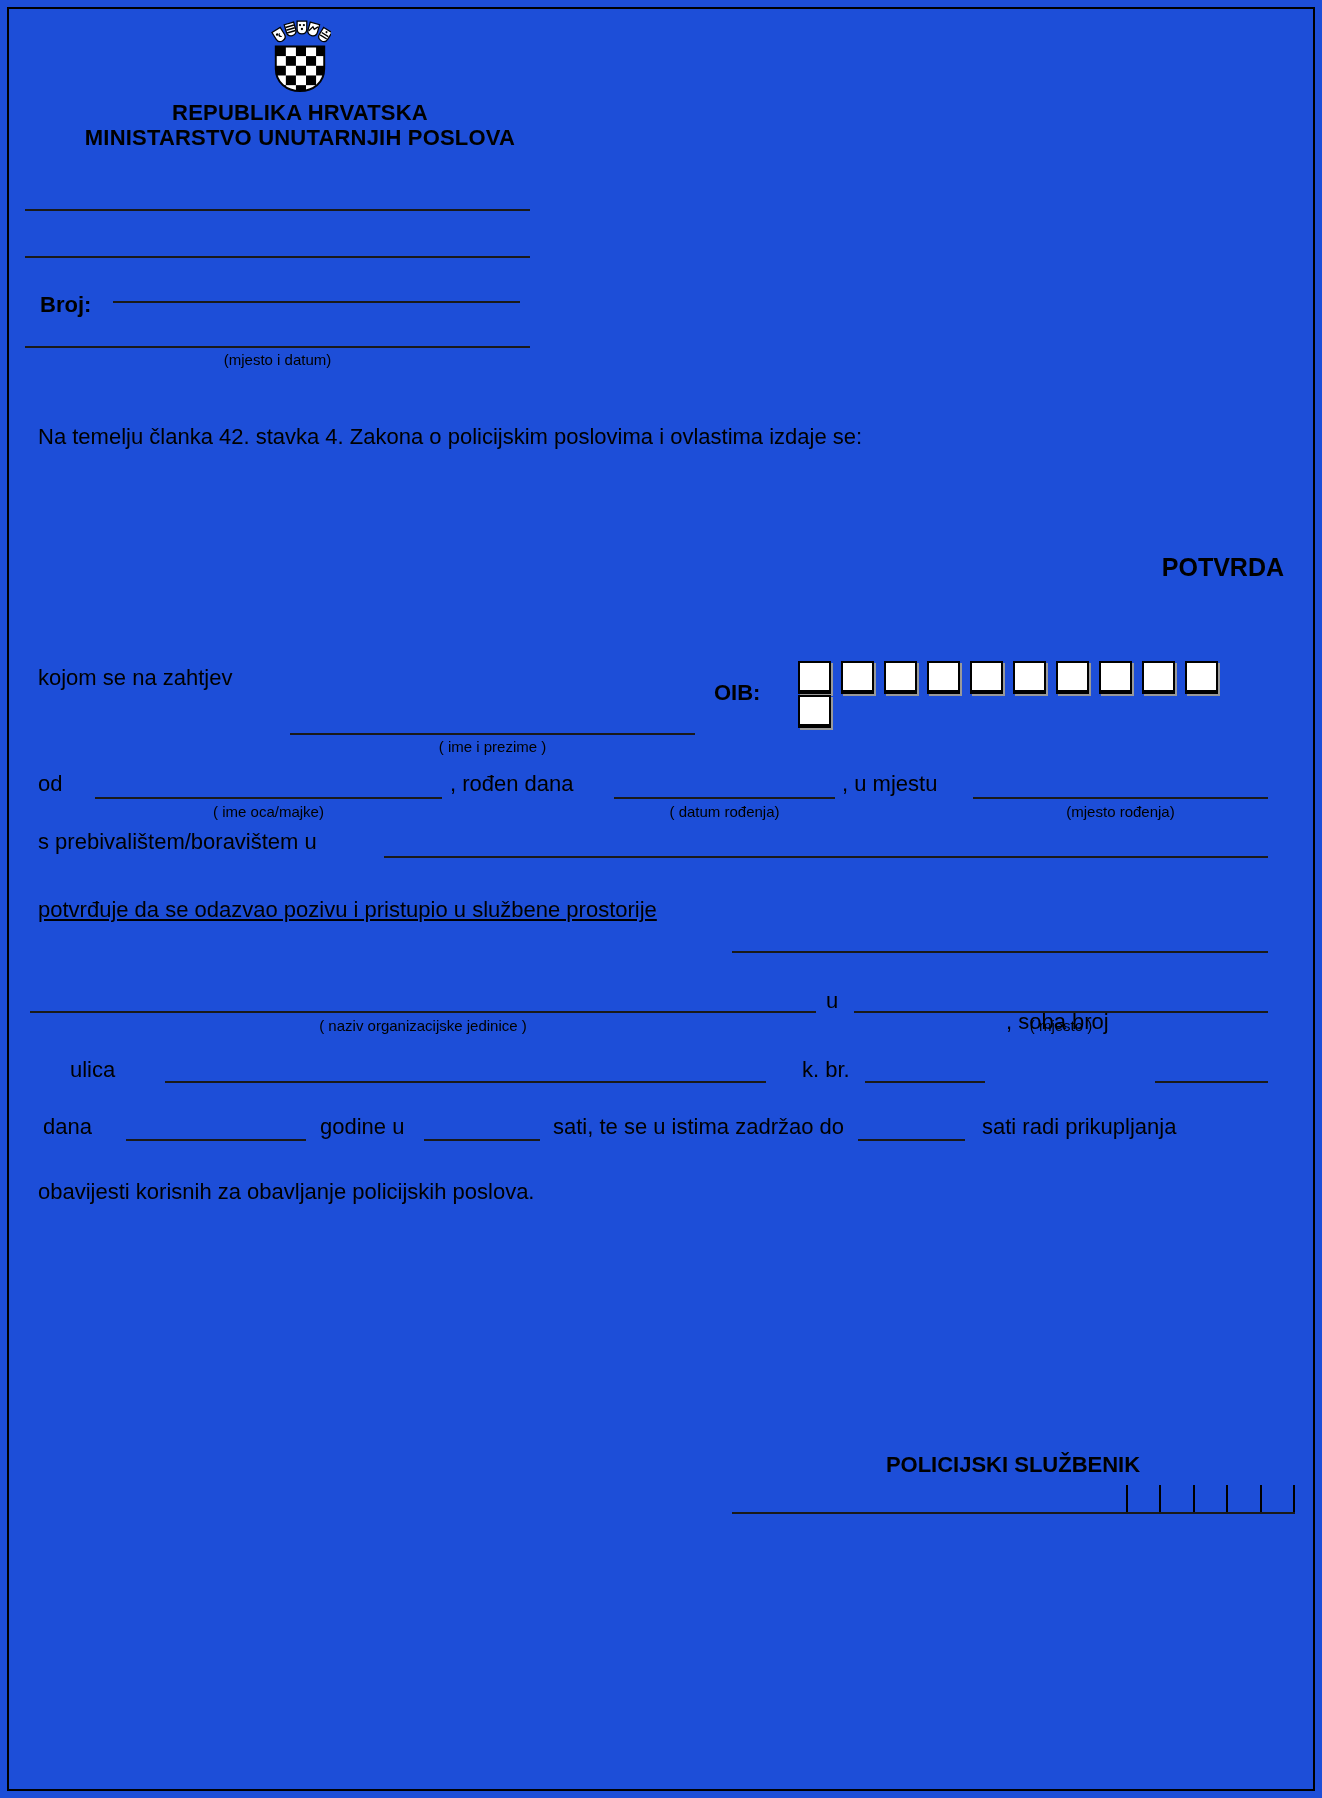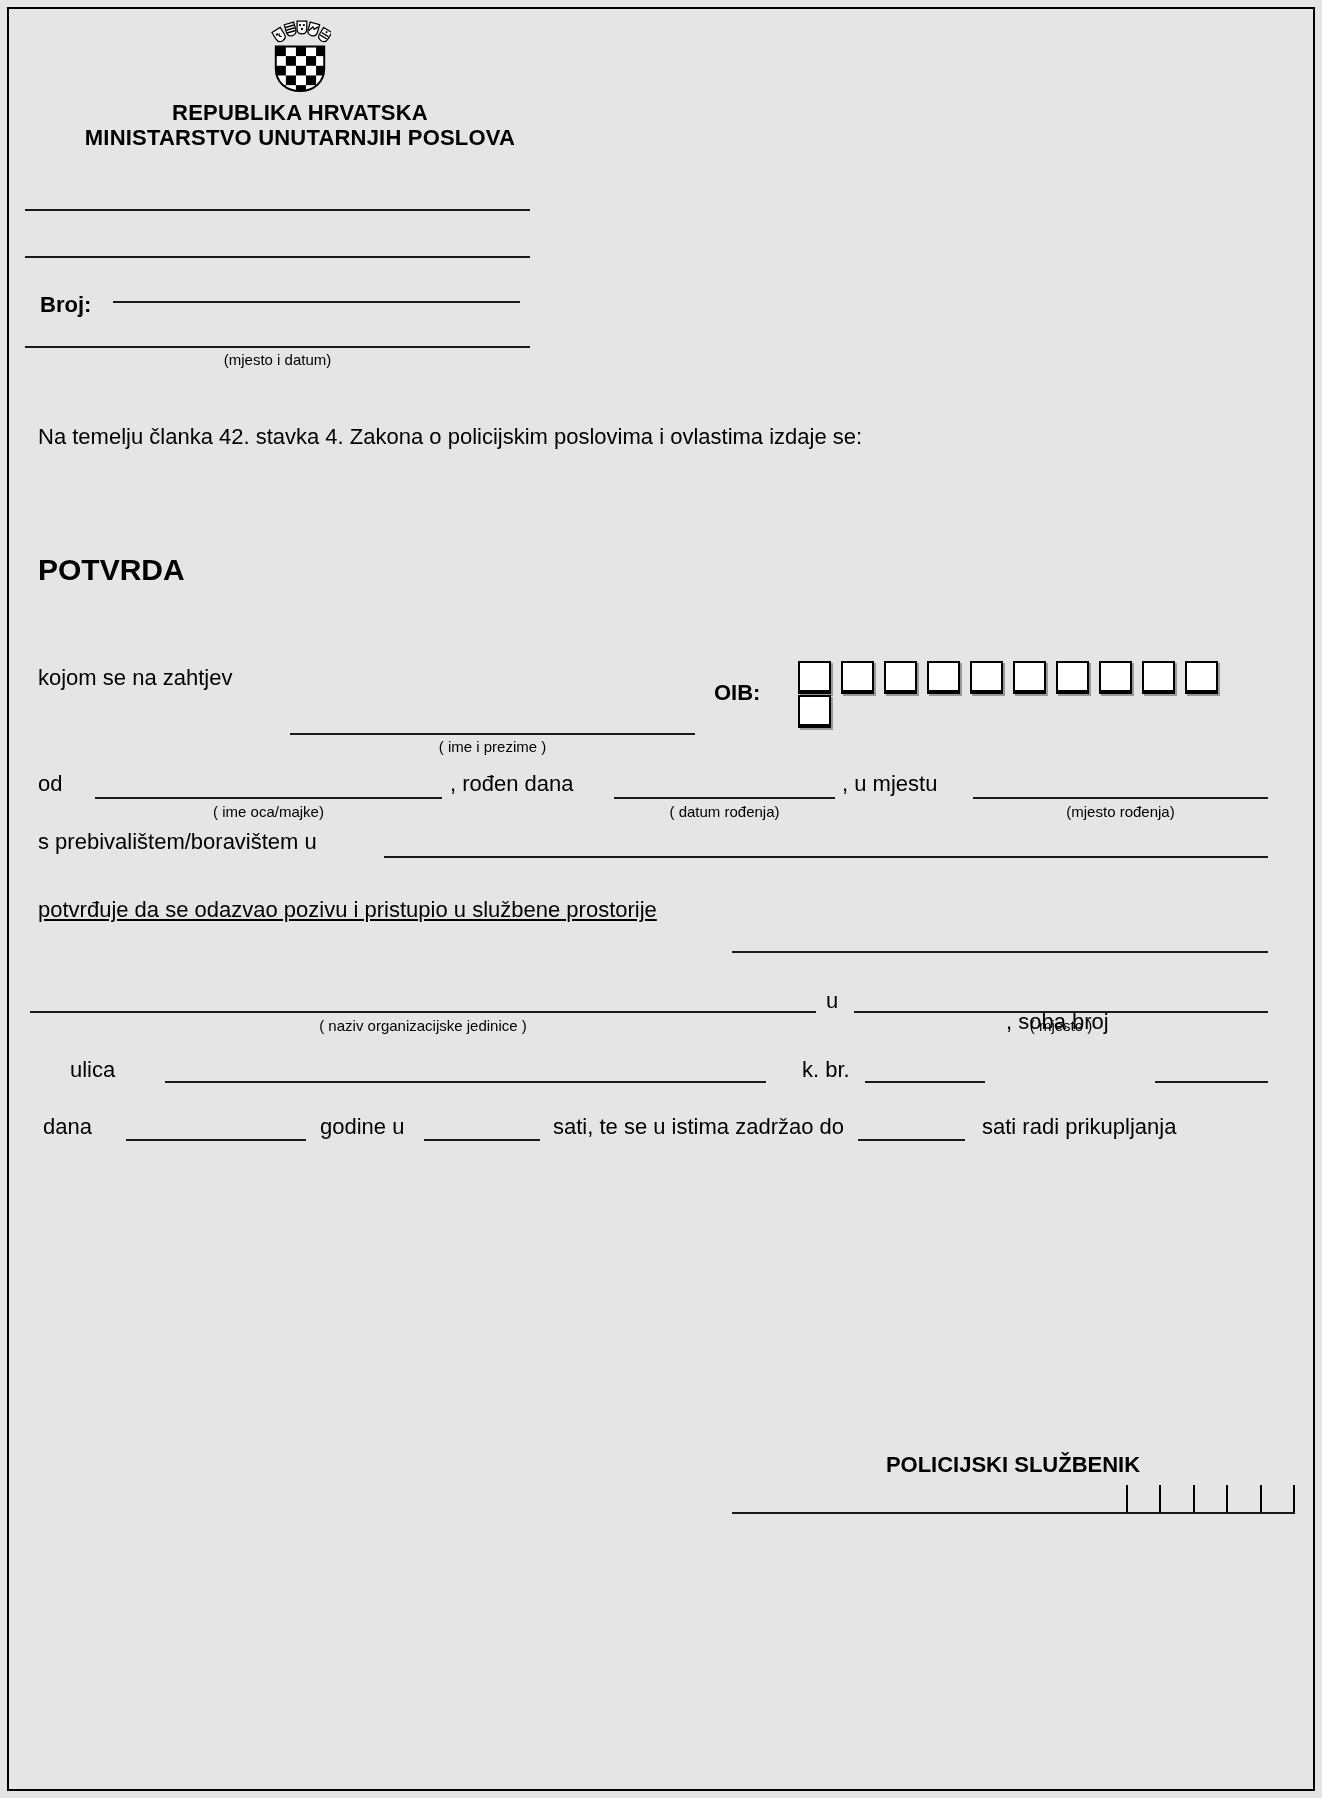--- a/index.html
+++ b/index.html
@@ -1,27 +1,27 @@
 <!DOCTYPE html>
 <html><head>
 <meta charset="utf-8">
 <style>
   html,body{margin:0;padding:0;background:#fff;}
-  .page{position:relative;width:1322px;height:1798px;background:#e5e5e5;overflow:hidden;
+  .page{position:relative;width:1322px;height:1798px;background:#1d4ed8;overflow:hidden;
         font-family:"Liberation Sans","DejaVu Sans",sans-serif;color:#000;}
   .frame{position:absolute;left:7px;top:7px;right:7px;bottom:7px;border:2px solid #000;pointer-events:none;}
   .hdr{position:absolute;left:75px;top:20px;width:450px;text-align:center;}
   .hdr svg{display:block;margin:0 auto 2px auto;}
   .hl{font-size:22px;font-weight:bold;line-height:25px;letter-spacing:.2px;}
   .lbl{position:absolute;font-size:22px;line-height:26px;white-space:nowrap;}
   .b{font-weight:bold;margin-top:15px;}
   .para{position:absolute;font-size:22px;line-height:28px;text-decoration:underline;}
   .cap{position:absolute;font-size:15px;line-height:17px;text-align:center;color:#000;}
   .hline{position:absolute;height:2px;background:#1a1a1a;}
-  .title{position:absolute;left:38px;width:1246px;text-align:left;font-size:30px;font-weight:bold;}
+  .title{position:absolute;left:38px;width:1246px;text-align:right;font-size:25px;font-weight:bold;}
   .oibrow{position:absolute;left:798px;top:661px;display:flex;gap:10px;}
   .obox{width:29px;height:27px;background:#fff;border:2px solid #000;border-bottom:4px solid #000;
         box-shadow:2px 2px 0 #999;}
   .obox2{position:absolute;left:798px;top:695px;}
   .badge-cells{position:absolute;left:1126px;top:1485px;width:169px;height:28px;display:flex;}
   .badge-cell{flex:1;border-left:2px solid #000;}
   .badge-cell:last-child{border-right:2px solid #000;}
 </style>
 </head>
 <body>
@@ -146,20 +146,21 @@
   <div class="hline" style="left:1155px;top:1081px;width:113px;"></div>
 
   <div class="lbl" style="left:43px;top:1114px;">dana</div>
   <div class="hline" style="left:126px;top:1139px;width:180px;"></div>
   <div class="lbl" style="left:320px;top:1114px;">godine u</div>
   <div class="hline" style="left:424px;top:1139px;width:116px;"></div>
   <div class="lbl" style="left:553px;top:1114px;">sati, te se u istima zadržao do</div>
   <div class="hline" style="left:858px;top:1139px;width:107px;"></div>
   <div class="lbl" style="left:982px;top:1114px;">sati radi prikupljanja</div>
 
+  <div class="lbl" style="left:38px;top:1179px;">obavijesti korisnih za obavljanje policijskih poslova.</div>
 
   <div class="lbl b" style="left:813px;top:1437px;width:400px;text-align:center;white-space:normal;">POLICIJSKI SLUŽBENIK</div>
   <div class="badge-cells">
     <div class="badge-cell"></div>
   <div class="badge-cell"></div>
       <div class="badge-cell"></div>
       <div class="badge-cell"></div>
       <div class="badge-cell"></div>
     </div>
   <div class="hline" style="left:732px;top:1512px;width:563px;"></div>

